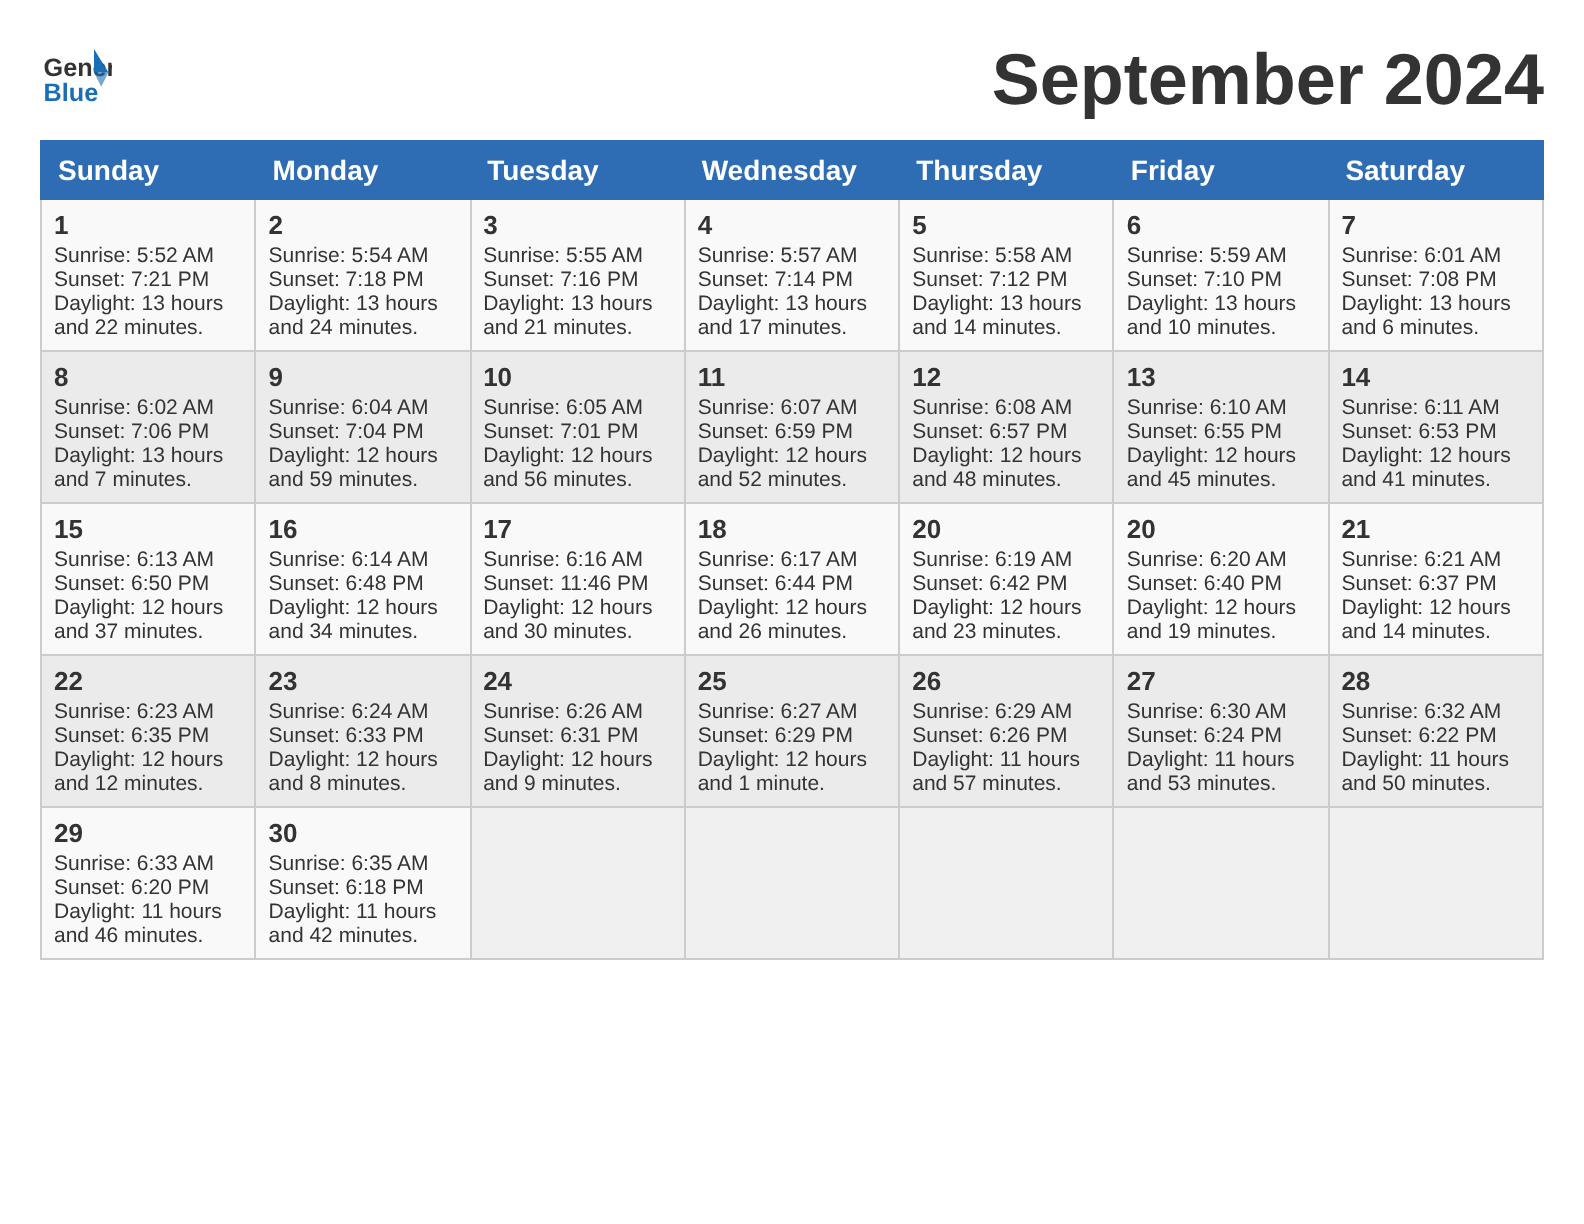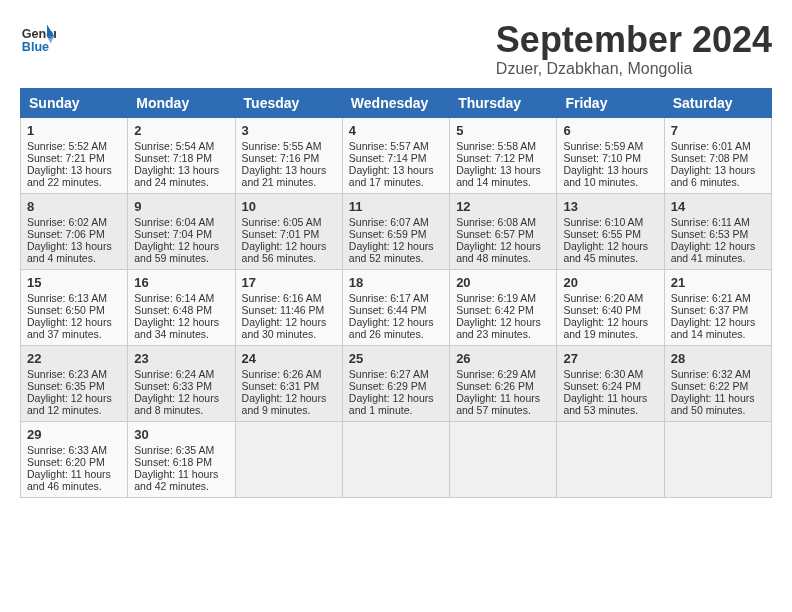--- a/index.html
+++ b/index.html
@@ -19,21 +19,21 @@
     .logo {
       display: flex;
       align-items: center;
       gap: 4px;
     }
     .logo-icon {
       width: 36px;
       height: 36px;
     }
     .title-area {
-      text-align: left;
+      text-align: right;
     }
     .month-title {
       font-size: 36px;
       font-weight: bold;
       color: #333;
       line-height: 1.1;
     }
     .subtitle {
       font-size: 16px;
       color: #555;
@@ -84,21 +84,20 @@
   <div class="logo">
     <svg class="logo-icon" viewBox="0 0 40 40">
       <text x="2" y="20" font-size="14" font-weight="bold" fill="#333">General</text>
       <text x="2" y="34" font-size="14" font-weight="bold" fill="#1a6eb5">Blue</text>
       <polygon points="30,5 38,18 30,18" fill="#1a6eb5"></polygon>
       <polygon points="30,18 38,18 34,26" fill="#1a6eb5" opacity="0.6"></polygon>
     </svg>
   </div>
   <div class="title-area">
     <div class="month-title">September 2024</div>
-    <div class="subtitle">Dzuer, Dzabkhan, Mongolia</div>
   </div>
 </div>
 
 <table class="calendar">
   <thead>
     <tr id="weekday-header">
         <th>Sunday</th>
         <th>Monday</th>
         <th>Tuesday</th>
         <th>Wednesday</th>
@@ -158,21 +157,21 @@
           <div>Daylight: 13 hours</div>
           <div>and 6 minutes.</div>
         </td>
       </tr>
       <tr>
         <td>
           <span class="day-num">8</span>
           <div>Sunrise: 6:02 AM</div>
           <div>Sunset: 7:06 PM</div>
           <div>Daylight: 13 hours</div>
-          <div>and 4 minutes.</div>
+          <div>and 7 minutes.</div>
         </td>
         <td>
           <span class="day-num">9</span>
           <div>Sunrise: 6:04 AM</div>
           <div>Sunset: 7:04 PM</div>
           <div>Daylight: 12 hours</div>
           <div>and 59 minutes.</div>
         </td>
         <td>
           <span class="day-num">10</span>

